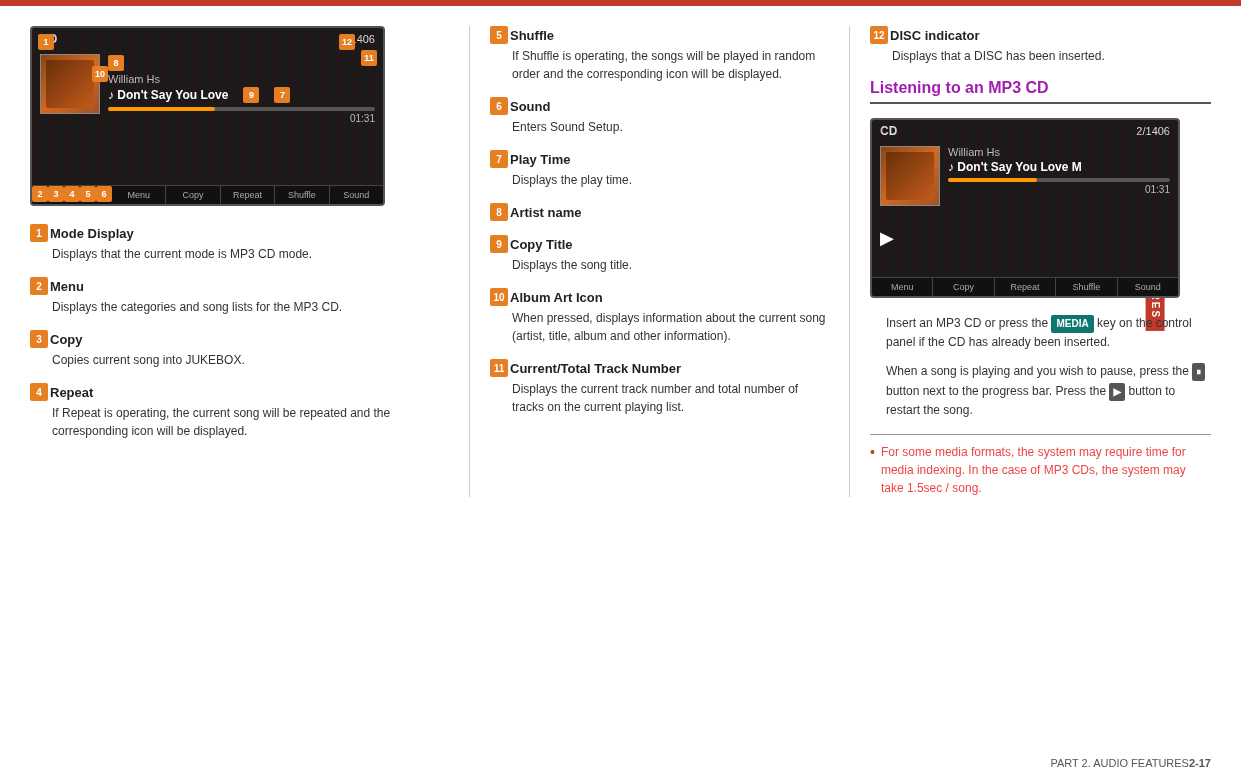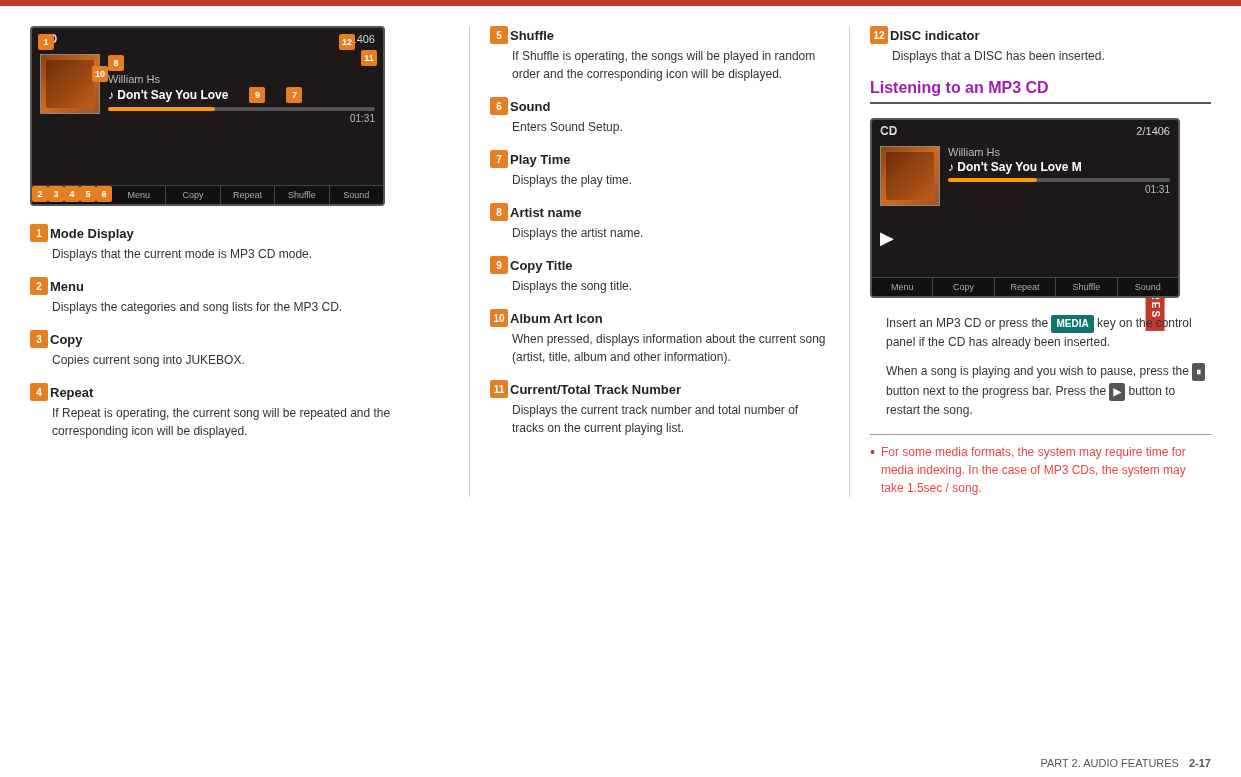--- a/index.html
+++ b/index.html
@@ -298,21 +298,21 @@
 
     
     .page-footer {
       position: absolute;
       bottom: 8px;
       right: 30px;
       font-size: 11px;
       color: #555;
       display: flex;
       align-items: center;
-      gap: 10px;
+      gap: 0;
     }
     .footer-right {
       font-weight: bold;
     }
 
     .screen-inner-body {
       position: relative;
       padding: 4px 8px;
       height: 115px;
     }
@@ -360,21 +360,21 @@
           <div class="album-art">
             <div class="album-art-inner"></div>
           </div>
           <div class="screen-text-area">
             
             <div style="position:relative; display:inline-block;">
               <div class="annot" style="position:relative;display:inline-flex;margin-bottom:2px;">8</div>
             </div>
             <div class="screen-artist">William Hs</div>
             
-            <div style="display:flex; align-items:center; gap:21px;">
+            <div style="display:flex; align-items:center; gap:15px;">
               <div class="screen-title">♪ Don't Say You Love</div>
               <div class="annot" style="position:relative;">9</div>
               <div class="annot" style="position:relative;">7</div>
             </div>
             <div class="screen-progress">
               <div class="screen-progress-fill"></div>
             </div>
             <div class="screen-time">01:31</div>
           </div>
         </div>
@@ -456,21 +456,20 @@
         <span class="badge">7</span>
         <span>Play Time</span>
       </div>
       <div class="feature-desc">Displays the play time.</div>
     </div>
     <div class="feature-item">
       <div class="feature-title">
         <span class="badge">8</span>
         <span>Artist name</span>
       </div>
-      <div class="feature-desc">Displays the artist name.</div>
     </div>
     <div class="feature-item">
       <div class="feature-title">
         <span class="badge">9</span>
         <span>Copy Title</span>
       </div>
       <div class="feature-desc">Displays the song title.</div>
     </div>
     <div class="feature-item">
       <div class="feature-title">

